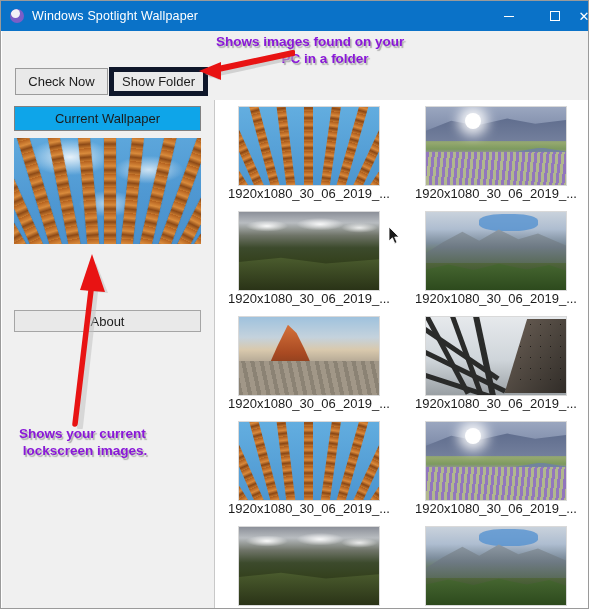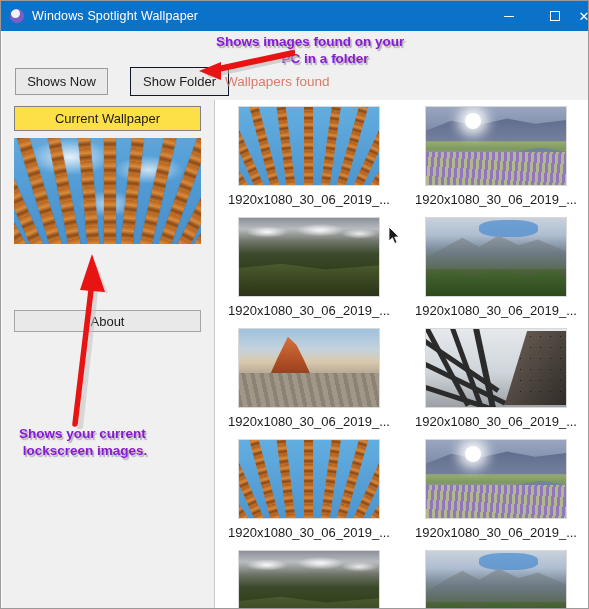--- a/index.html
+++ b/index.html
@@ -58,36 +58,36 @@
     position:absolute;box-sizing:border-box;
     background:#e9e9e9;
     border:1px solid #9b9b9b;
     font-family:"Liberation Sans", sans-serif;
     font-size:13px;color:#1b1b1b;
     display:flex;align-items:center;justify-content:center;
     cursor:default;
     padding:0;
   }
   #btn-check-now{left:13px;top:37px;width:93px;height:27px;}
-  #btn-show-folder{left:128px;top:36px;width:99px;height:29px;
-    background:#eaeaea;border:1px solid #0f172a;}
+  #btn-show-folder{left:107px;top:36px;width:99px;height:29px;
+    background:#eaeaea;border:5px solid #0f172a;}
   .wallpapers-found{
     position:absolute;left:223px;top:43px;
     font-size:13.5px;color:#d87c6a;white-space:nowrap;
   }
 
   
   .leftpanel{
     position:absolute;left:1px;top:99px;width:212px;height:509px;
     background:#f0f0f0;
     border-right:1px solid #c8c8c8;
   }
   #btn-current-wallpaper{
     left:12px;top:6px;width:187px;height:25px;
-    background:#fde047;border:1px solid #808080;font-size:13px;
+    background:#0ea5e9;border:1px solid #808080;font-size:13px;
   }
   #btn-about{
     left:12px;top:182px;width:187px;height:22px;
     background:#e9e9e9;border:1px solid #a5a5a5;font-size:13px;margin-top:28px;
   }
 
   
   .preview{
     position:absolute;left:12px;top:38px;width:187px;height:106px;
     overflow:hidden;background:#58a4da;
@@ -120,21 +120,21 @@
   }
   .cell{
     width:172px;margin:6px 7px 4px 8px;
     display:flex;flex-direction:column;align-items:center;
   }
   .thumb{
     width:142px;height:80px;overflow:hidden;position:relative;
     border:1px solid #d9d9d9;box-sizing:border-box;background:#ddd;
   }
   .thumb-label{
-    margin-top:6px;font-size:13px;color:#1b1b1b;
+    font-size:13px;color:#1b1b1b;
     white-space:nowrap;overflow:hidden;max-width:172px;
   }
 
   
   .art{position:absolute;inset:0;}
   
   .art-sky{background:linear-gradient(178deg,#63aee0,#4c95cf);}
   .art-sky .b{
     position:absolute;bottom:-6px;width:9px;height:100px;
     transform-origin:50% 100%;
@@ -264,23 +264,22 @@
       <div class="wbtn">
           <span class="max-g"></span>
         </div>
       <div class="wbtn close">
           <span>✕</span>
         </div>
     </div>
   </div>
 
   <div class="toolbar">
-    <button class="btn" id="btn-check-now">Shows Now</button>
+    <button class="btn" id="btn-check-now">Check Now</button>
     <button class="btn" id="btn-show-folder">Show Folder</button>
-    <div class="wallpapers-found">Wallpapers found</div>
   </div>
 
   <div class="leftpanel">
     <button class="btn" id="btn-current-wallpaper">Current Wallpaper</button>
 
     <div class="preview">
       <div class="sky"></div>
       <div class="beam" style="left:4px;  transform:rotate(-30deg)"></div>
       <div class="beam" style="left:20px; transform:rotate(-24deg)"></div>
       <div class="beam" style="left:38px; transform:rotate(-17deg)"></div>

